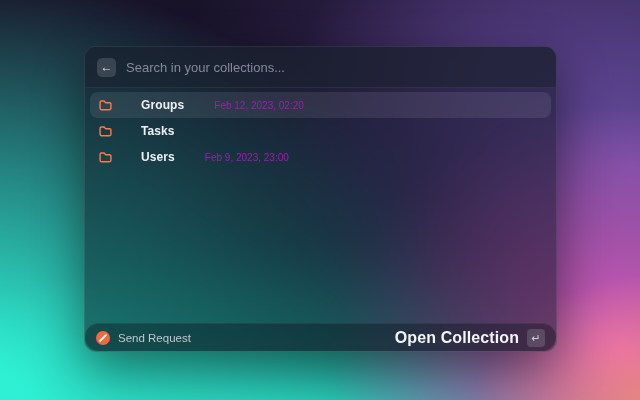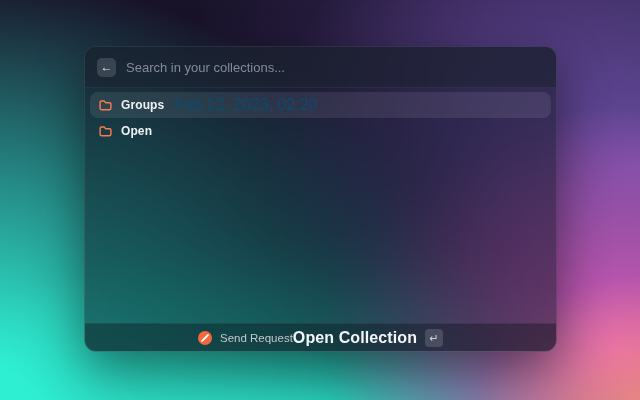--- a/index.html
+++ b/index.html
@@ -70,37 +70,39 @@
     flex: 1 1 auto;
     padding: 4px 5px;
     overflow: hidden;
   }
   .row {
     height: 26px;
     display: flex; align-items: center;
     padding: 0 9px;
     border-radius: 8px;
     cursor: pointer;
+    gap: 20px;
   }
   .row.selected { background: rgba(255,255,255,0.085); }
   .row-icon { display: flex; align-items: center; flex: 0 0 auto; margin-right: 9px; }
   .row-name {
     font-size: 12px; font-weight: 700;
     color: #eef0f4;
     margin-right: 10px;
     letter-spacing: 0.1px;
   }
-  .row-date { font-size: 16px; color: #0c4a6e; }
+  .row-date { font-size: 10px; color: #a21caf; }
 
   .footer {
     flex: 0 0 28px;
-    display: flex; align-items: center; justify-content: center;
-    padding: 0 4px;
+    display: flex; align-items: center; justify-content: space-between;
+    padding: 0 11px;
     background: rgba(11,15,23,0.38);
     border-top: 1px solid rgba(255,255,255,0.06);
+    border-radius: 14px;
   }
   .footer-left, .footer-right { display: flex; align-items: center; }
   .brand-icon { display: flex; align-items: center; margin-right: 8px; }
   .footer-left-label { font-size: 11.5px; color: #c3c7d0; }
   .footer-right-label { font-size: 16px; font-weight: 700; color: #f3f5f8; letter-spacing: 0.1px; }
   .key-cap {
     width: 18px; height: 18px;
     margin-left: 8px;
     border-radius: 4px;
     background: rgba(255,255,255,0.15);
@@ -133,23 +135,32 @@
     <span class="row-name">Groups</span>
     <span class="row-date">Feb 12, 2023, 02:20</span>
   </div>
 
   <div class="row">
     <span class="row-icon">
       <svg width="13" height="12" viewBox="0 0 24 22" fill="none" stroke="#fa7b50" stroke-width="2.6" stroke-linejoin="round" stroke-linecap="round">
         <path d="M2 6 a2.5 2.5 0 0 1 2.5 -2.5 h5 l2.6 3.2 h7.4 a2.5 2.5 0 0 1 2.5 2.5 v8 a2.5 2.5 0 0 1 -2.5 2.5 h-15 a2.5 2.5 0 0 1 -2.5 -2.5 z"></path>
       </svg>
     </span>
-    <span class="row-name">Open</span>
+    <span class="row-name">Tasks</span>
   </div>
 
+  <div class="row">
+    <span class="row-icon">
+      <svg width="13" height="12" viewBox="0 0 24 22" fill="none" stroke="#fa7b50" stroke-width="2.6" stroke-linejoin="round" stroke-linecap="round">
+        <path d="M2 6 a2.5 2.5 0 0 1 2.5 -2.5 h5 l2.6 3.2 h7.4 a2.5 2.5 0 0 1 2.5 2.5 v8 a2.5 2.5 0 0 1 -2.5 2.5 h-15 a2.5 2.5 0 0 1 -2.5 -2.5 z"></path>
+      </svg>
+    </span>
+    <span class="row-name">Users</span>
+    <span class="row-date">Feb 9, 2023, 23:00</span>
+  </div>
 </div>
 
   <div class="footer">
     <div class="footer-left">
       <span class="brand-icon">
         <svg width="14" height="14" viewBox="0 0 14 14">
           <circle cx="7" cy="7" r="7" fill="#f4683f"></circle>
           <line x1="4.1" y1="9.9" x2="9.9" y2="4.1" stroke="#ffffff" stroke-width="1.9" stroke-linecap="round"></line>
         </svg>
       </span>

